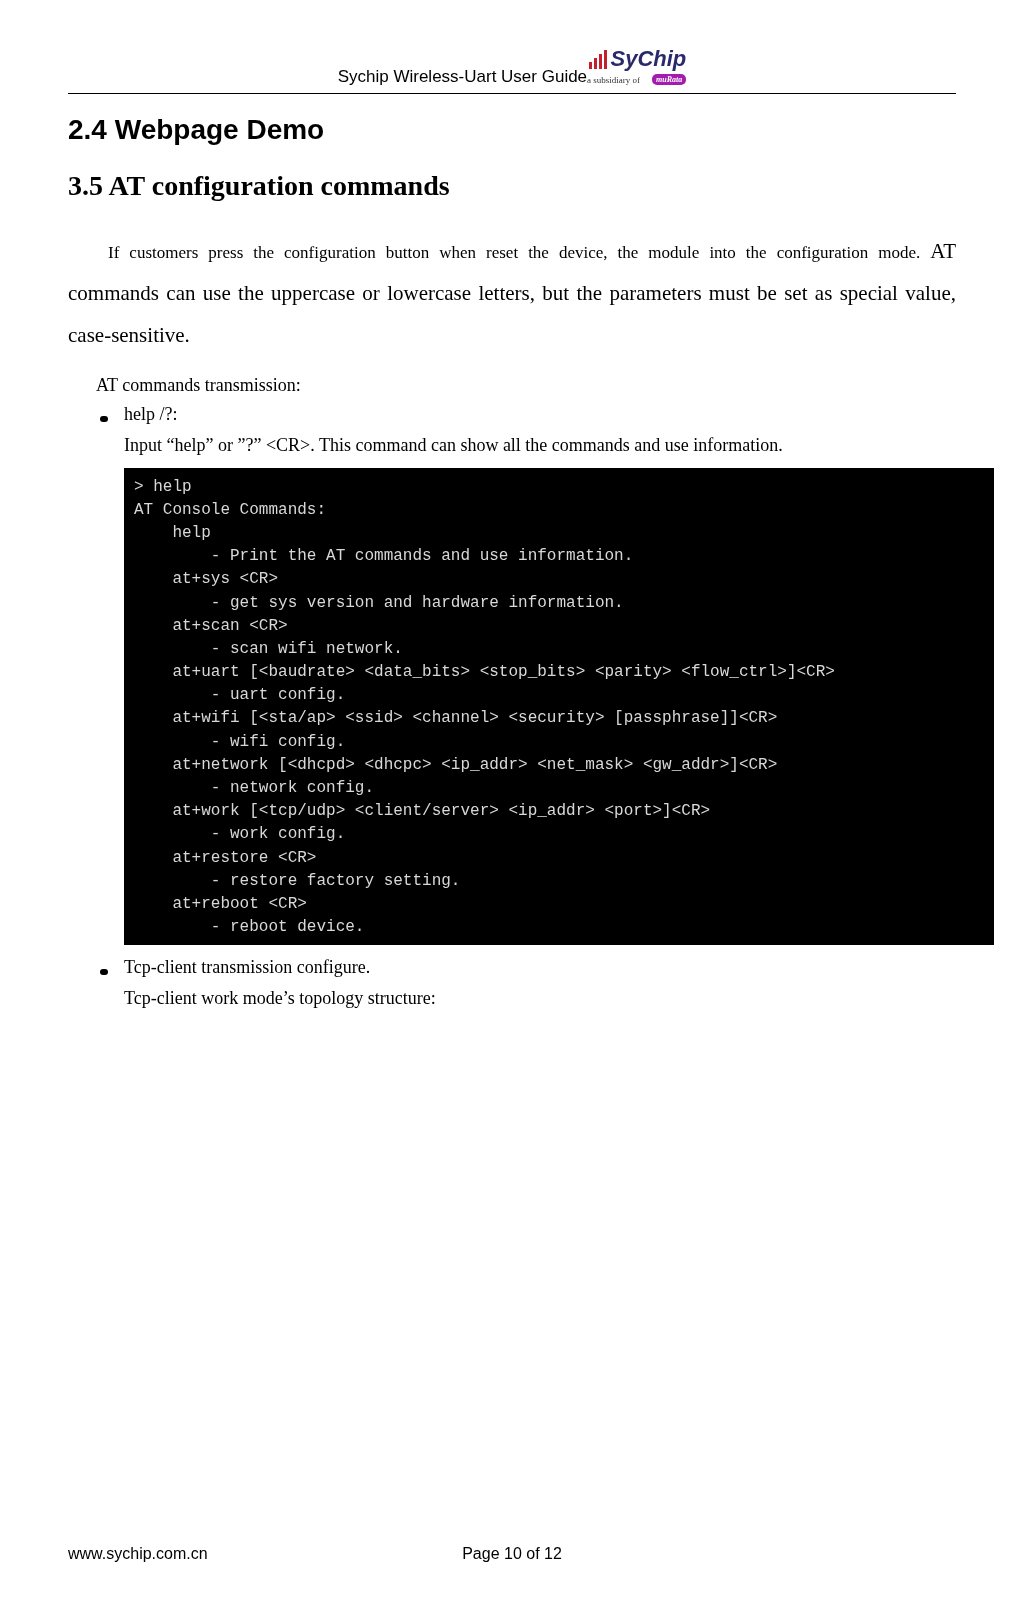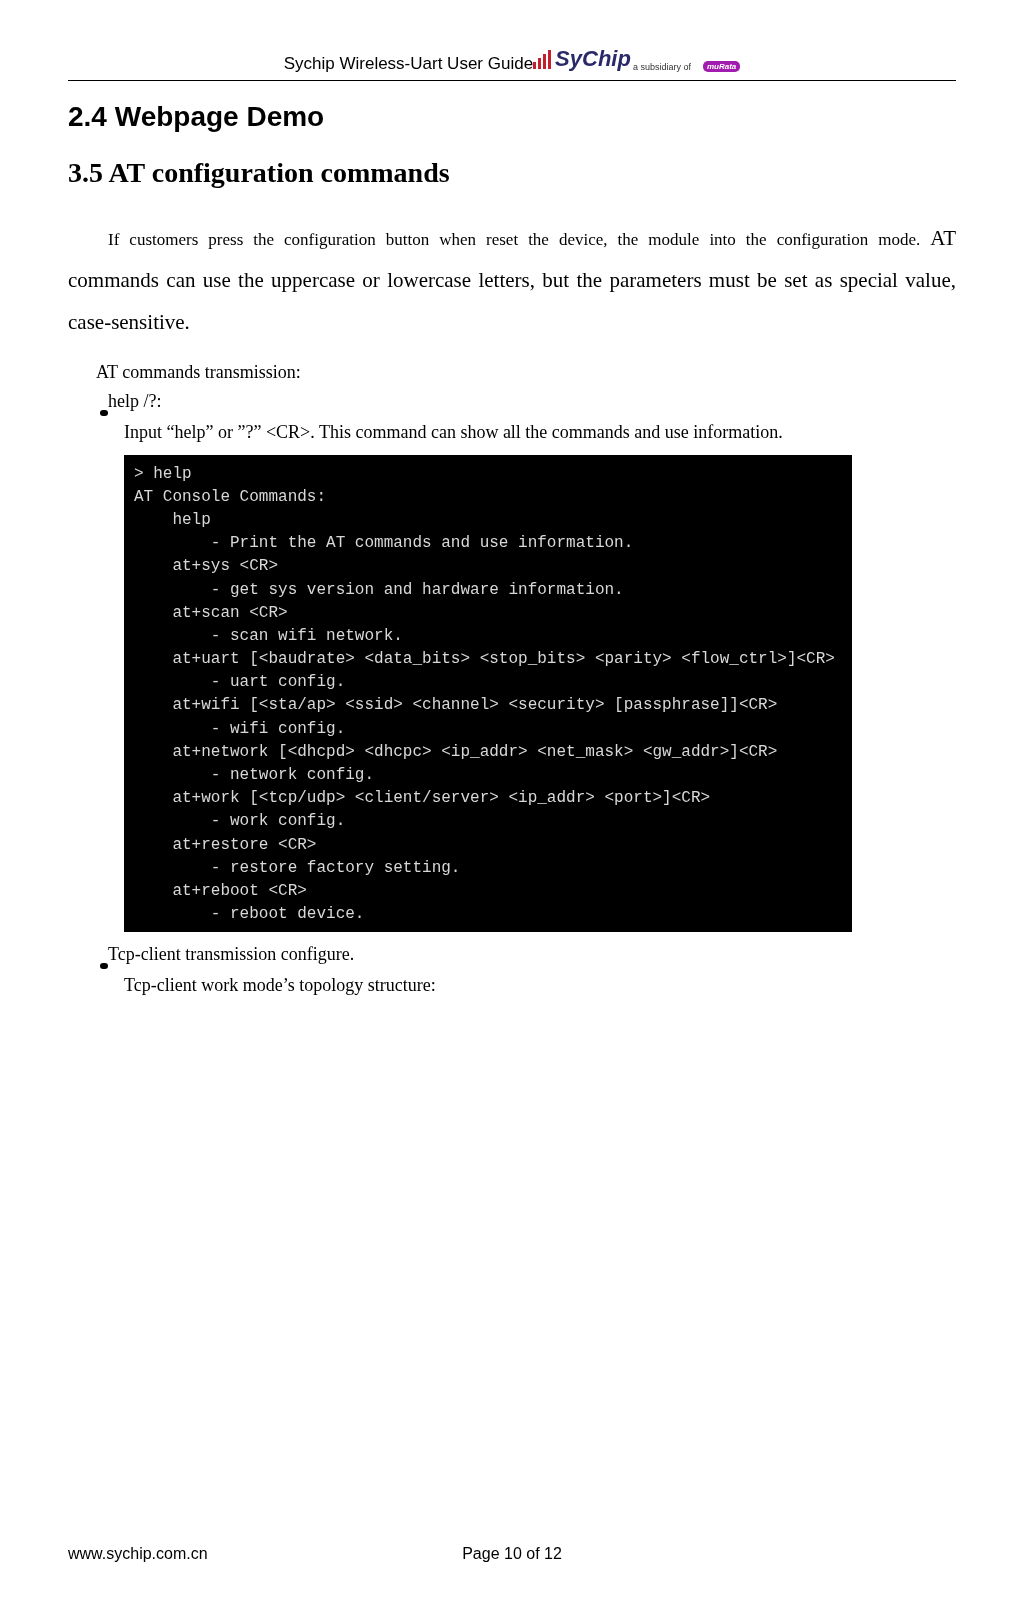--- a/index.html
+++ b/index.html
@@ -24,20 +24,21 @@
     border-bottom: 1.5px solid #000;
     padding-bottom: 6px;
     margin-bottom: 4px;
   }
   .header-title {
     font-family: Arial, Helvetica, sans-serif;
     font-size: 17px;
   }
   .logo {
     display: flex;
+    flex-direction: column;
     align-items: flex-end;
     gap: 2px;
     padding-bottom: 2px;
   }
   .logo-top {
     display: flex;
     align-items: center;
     gap: 4px;
   }
   .logo-bars {
@@ -50,21 +51,21 @@
     background: #c51f2e;
   }
   .logo-name {
     font-family: Arial, Helvetica, sans-serif;
     font-size: 22px;
     font-weight: 700;
     font-style: italic;
     color: #2a2a6a;
   }
   .logo-sub {
-    font-family: Liberation Sans, sans-serif;
+    font-family: Liberation Serif, serif;
     font-size: 9px;
     color: #333;
     display: flex;
     align-items: center;
     gap: 12px;
   }
   .murata-box {
     background: #a21caf;
     color: #fff;
     font-size: 8px;
@@ -93,22 +94,23 @@
   }
   .para {
     font-size: 19px;
     line-height: 2.0;
     text-align: justify;
     text-indent: 40px;
   }
   .at-app { font-size: 18px; margin: 6px 0 4px 28px; }
   .bullet-row {
     display: flex;
-    align-items: flex-end;
+    align-items: center;
     margin-left: 32px;
+    gap: 16px;
     font-size: 18px;
   }
   .bullet-dot {
     width: 8px; height: 6px; background: #000; border-radius: 3px;
     margin-top: 9px;
     flex: 0 0 8px;
   }
   .bullet-text { flex: 1; line-height: 1.6; }
   .bullet-sub {
     margin-left: 56px;
@@ -119,21 +121,21 @@
   }
   .terminal {
     background: #000;
     color: #d8d8d8;
     font-family: "Courier New", Courier, monospace;
     font-size: 16px;
     line-height: 1.45;
     padding: 8px 10px 6px 10px;
     margin: 6px 0 8px 56px;
     white-space: pre;
-    width: 728px;
+    width: 870px;
   }
   .footer-row {
     position: absolute;
     bottom: 36px;
     left: 68px;
     right: 68px;
     display: flex;
     font-family: Arial, Helvetica, sans-serif;
     font-size: 16px;
   }

